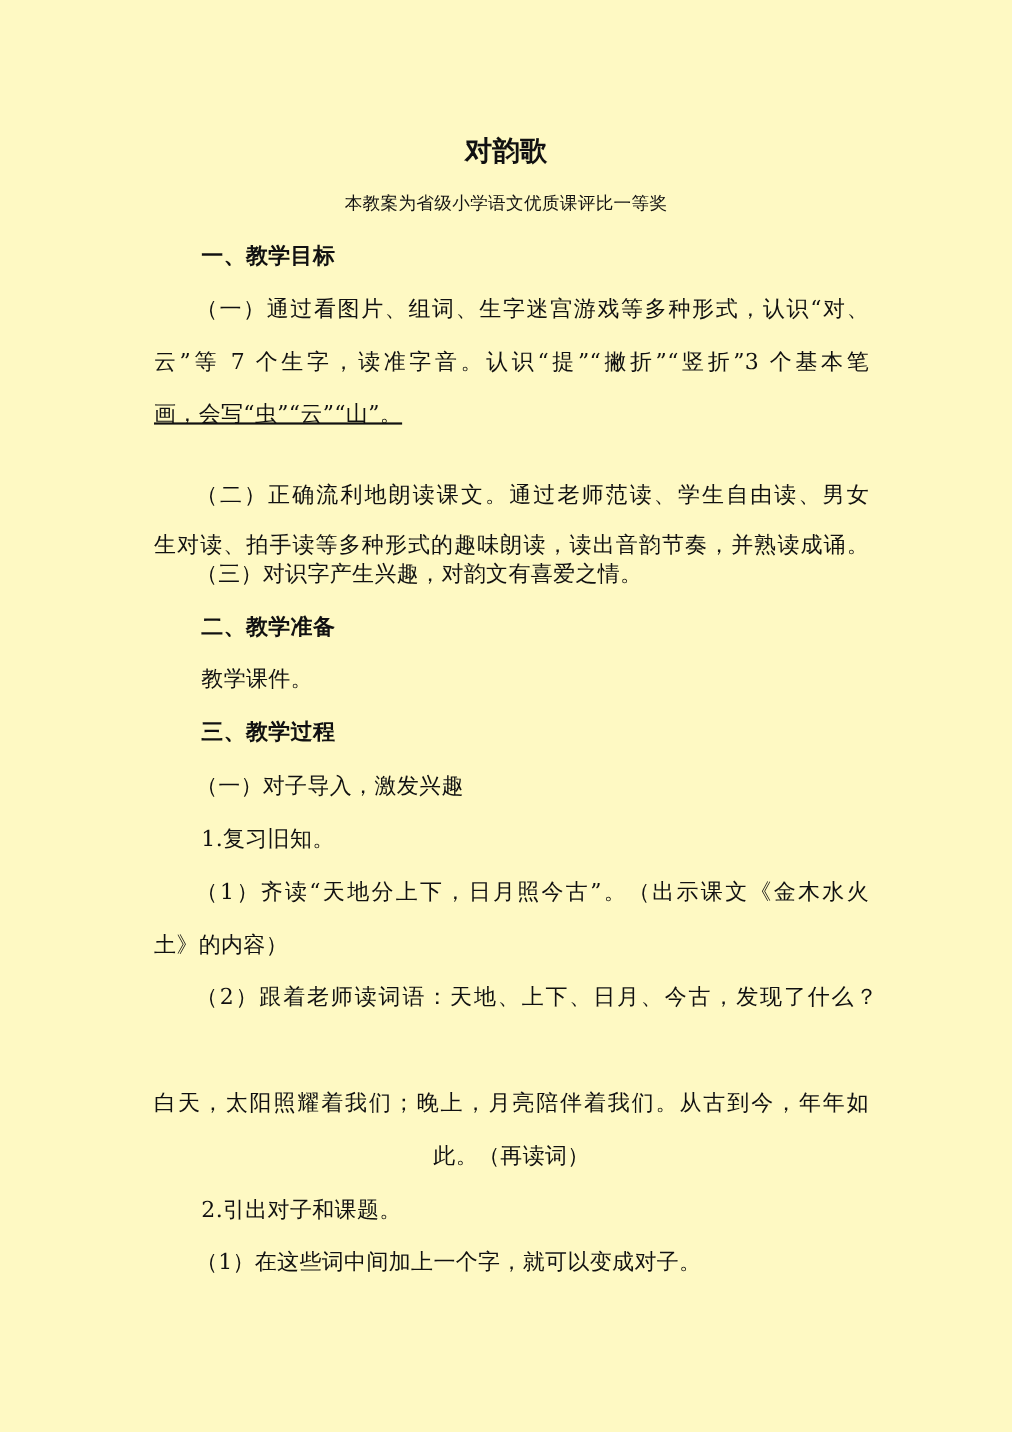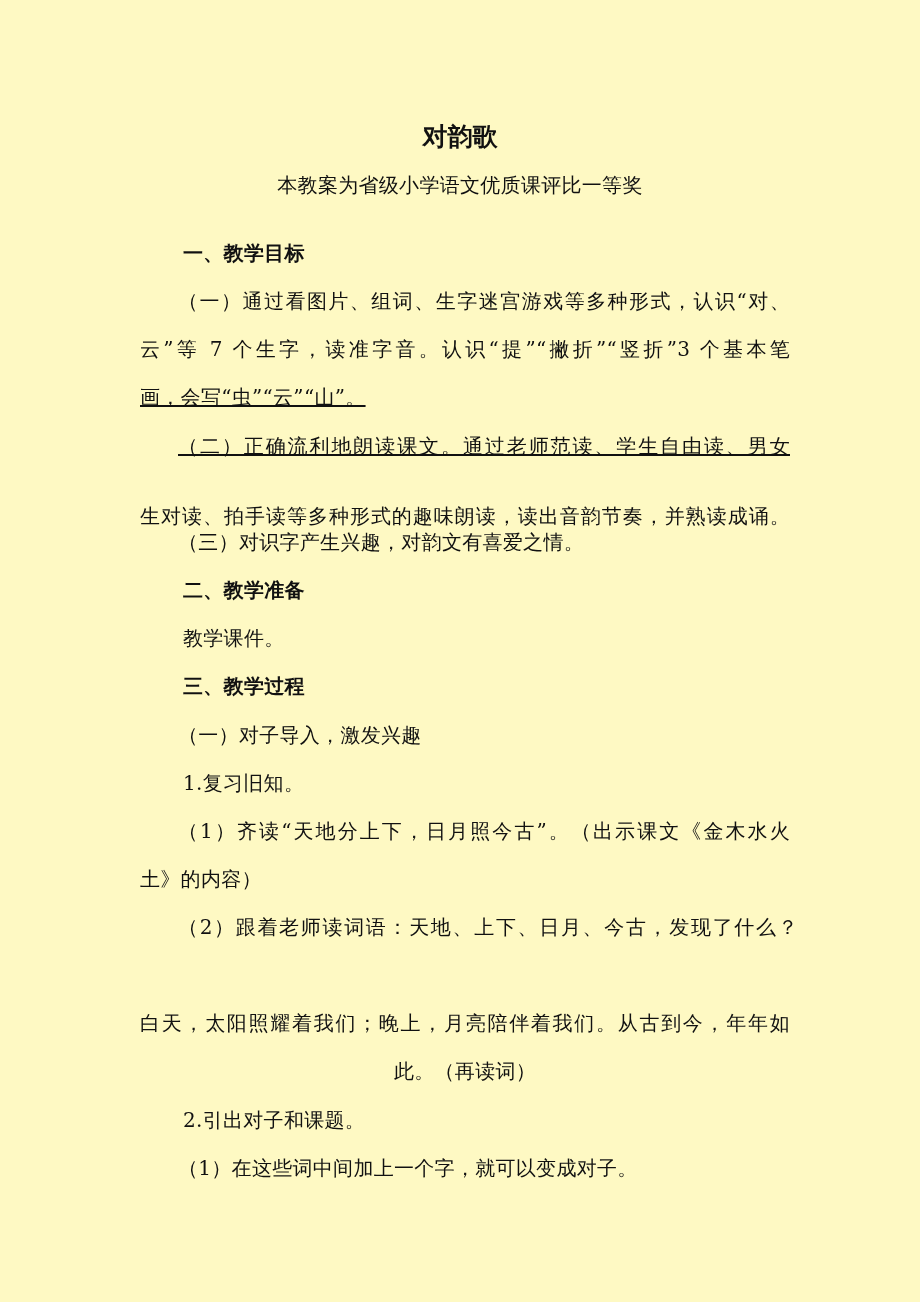--- a/index.html
+++ b/index.html
@@ -23,40 +23,39 @@
       background: #fef9c3;
     }
     .line {
       position: absolute;
       left: 140px;
       width: 650px;
       font-size: 20px;
       line-height: 24px;
       white-space: nowrap;
       letter-spacing: 0.3px;
-      margin-top: 21px;
     }
     .indent { left: 183px; width: 610px; }
     .indent-small { left: 178px; }
     .title {
       position: absolute;
       left: 0; width: 920px;
       top: 122px;
       text-align: center;
       font-family: "DejaVu Sans", "Liberation Sans", sans-serif;
       font-weight: bold;
       font-size: 25px;
       line-height: 30px;
     }
     .subtitle {
       position: absolute;
       left: 0; width: 920px;
       top: 173px;
       text-align: center;
-      font-size: 20px;
+      font-size: 16px;
       line-height: 24px;
       letter-spacing: 0.3px;
     }
     .heading {
       font-family: "DejaVu Sans", "Liberation Sans", sans-serif;
       font-weight: bold;
       font-size: 20px;
     }
     .justify {
       text-align: justify;
@@ -70,21 +69,21 @@
 
   <div class="title">对韵歌</div>
   <div class="subtitle">本教案为省级小学语文优质课评比一等奖</div>
 
   <div class="line indent heading" style="top:220px;">一、教学目标</div>
 
   <div class="line indent-small justify" style="top:268px; width:612px;">（一）通过看图片、组词、生字迷宫游戏等多种形式，认识“对、</div>
   <div class="line justify" style="top:316px;">云”等 7 个生字，读准字音。认识“提”“撇折”“竖折”3 个基本笔</div>
   <div class="line" style="top:364px;text-decoration:underline;">画，会写“虫”“云”“山”。</div>
 
-  <div class="line indent-small justify" style="top:413px; width:612px;text-decoration:underline;">（二）正确流利地朗读课文。通过老师范读、学生自由读、男女</div>
+  <div class="line indent-small justify" style="top:437px; width:612px;">（二）正确流利地朗读课文。通过老师范读、学生自由读、男女</div>
   <div class="line justify" style="top:483px;">生对读、拍手读等多种形式的趣味朗读，读出音韵节奏，并熟读成诵。</div>
 
   <div class="line indent-small" style="top:509px;">（三）对识字产生兴趣，对韵文有喜爱之情。</div>
 
   <div class="line indent heading" style="top:557px;">二、教学准备</div>
   <div class="line indent" style="top:605px;">教学课件。</div>
 
   <div class="line indent heading" style="top:653px;">三、教学过程</div>
   <div class="line indent-small" style="top:702px;">（一）对子导入，激发兴趣</div>
   <div class="line indent" style="top:750px;">1.复习旧知。</div>

